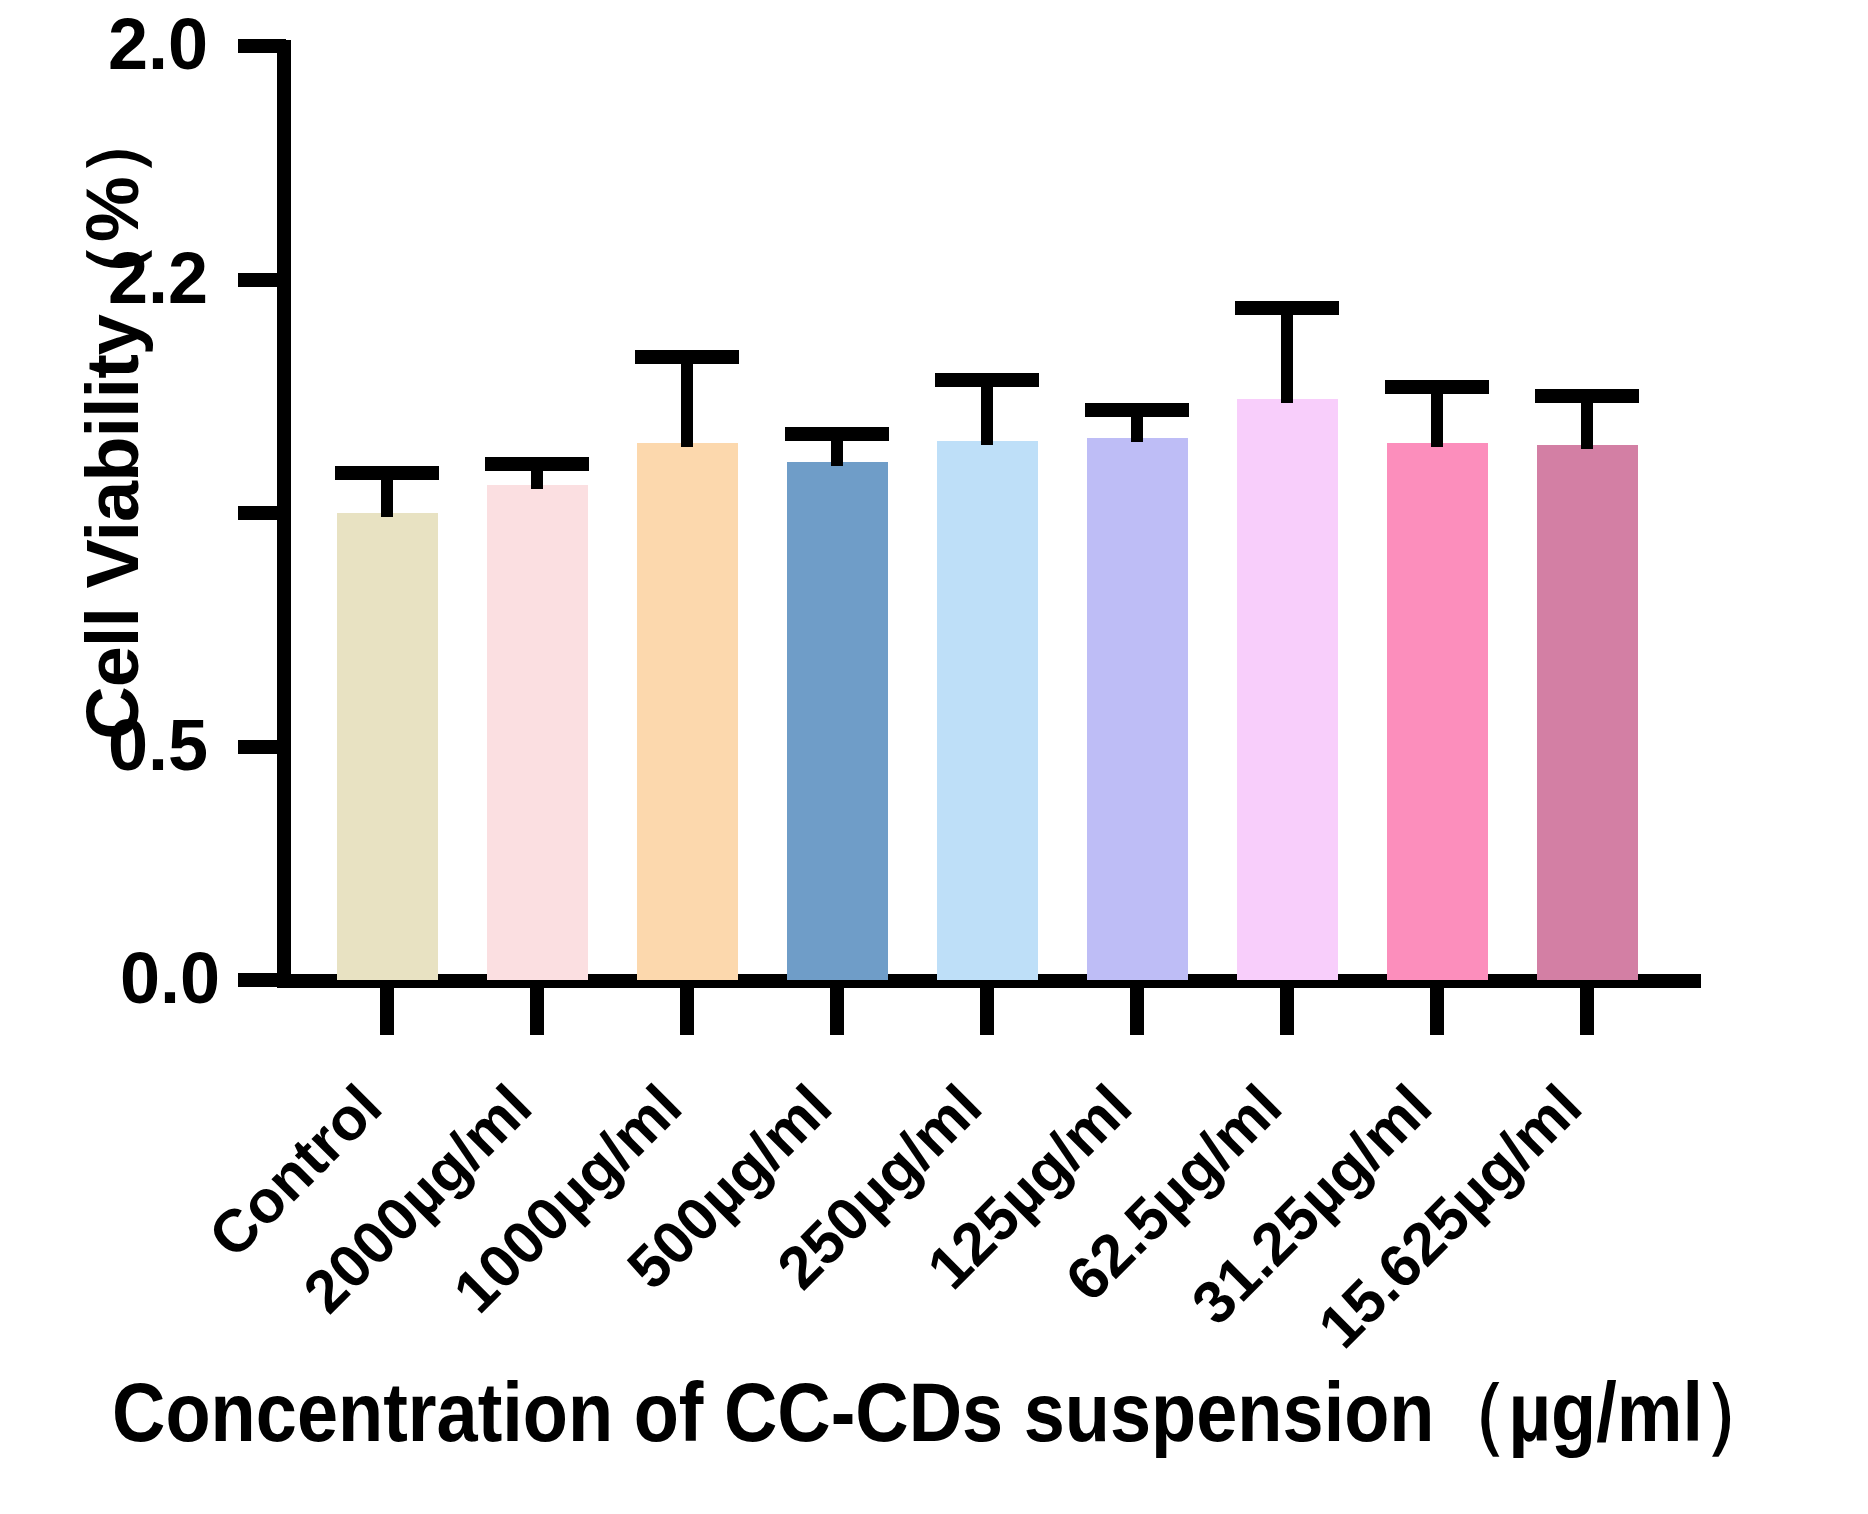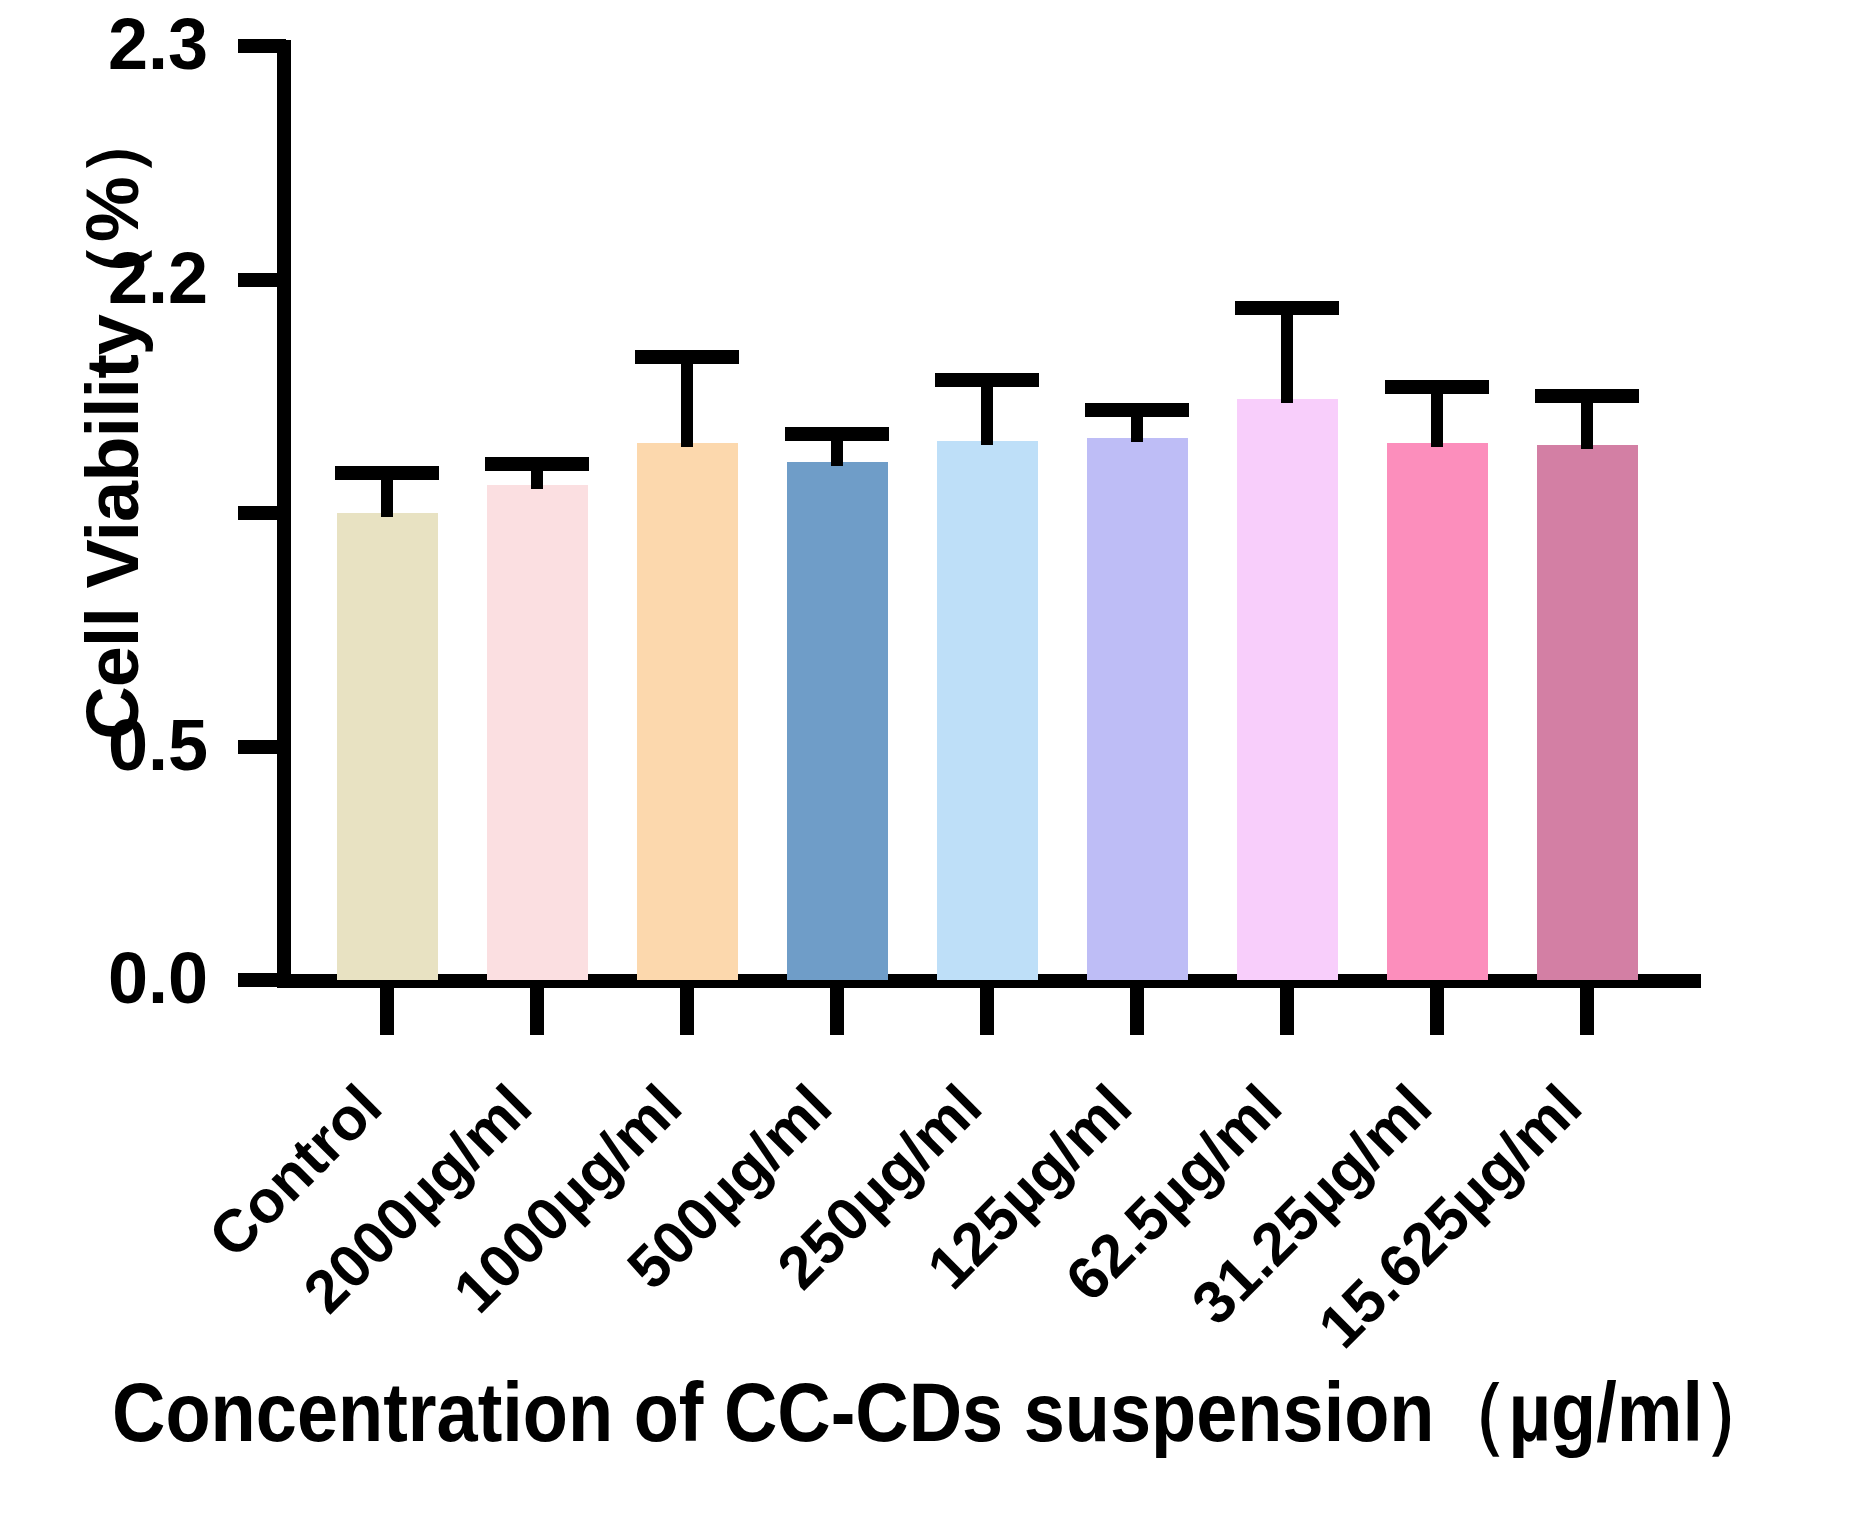--- a/index.html
+++ b/index.html
@@ -71,28 +71,28 @@
   }
 </style>
 </head>
 <body>
 
 <div id="stage">
 
   <div class="ylabel">Cell Viability（%）</div>
 
   <div class="ytickwrap" id="yticks">
-      <div class="ytick" style="top: 942px; right: 60px;">0.0</div>
+      <div class="ytick" style="top: 942px; right: 48px;">0.0</div>
       <div class="tickmark" style="left: 238px; top: 973px; width: 48px; height: 14px;"></div>
       <div class="ytick" style="top: 708.5px; right: 60px;">0.5</div>
       <div class="tickmark" style="left: 238px; top: 739.5px; width: 48px; height: 14px;"></div>
       <div class="tickmark" style="left: 238px; top: 506px; width: 48px; height: 14px;"></div>
       <div class="ytick" style="top: 241.5px; right: 60px;">2.2</div>
       <div class="tickmark" style="left: 238px; top: 272.5px; width: 48px; height: 14px;"></div>
-      <div class="ytick" style="top: 8px; right: 60px;">2.3</div>
+      <div class="ytick" style="top: 8px; right: 60px;">2.0</div>
       <div class="tickmark" style="left: 238px; top: 39px; width: 48px; height: 14px;"></div>
     </div>
 
   <div class="axisline" style="left:277px; top:40px; width:14px; height:948px;"></div>
 
   <div class="axisline" style="left:277px; top:974px; width:1424px; height:14px;"></div>
 
   <div id="plot" style="position:absolute;left:0;top:0;width:1868px;height:1514px;">
       <div class="bar" style="left: 336.5px; top: 513px; width: 101px; height: 467px; background: rgb(232, 226, 194);"></div>
       <div class="errbar" style="left: 381px; top: 466.3px; width: 12px; height: 50.7px;"></div>

